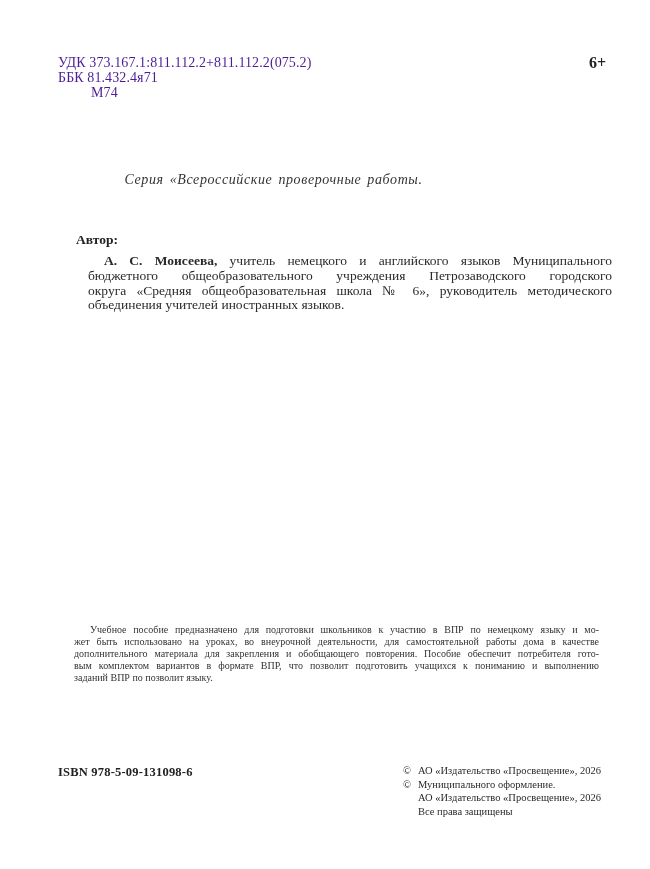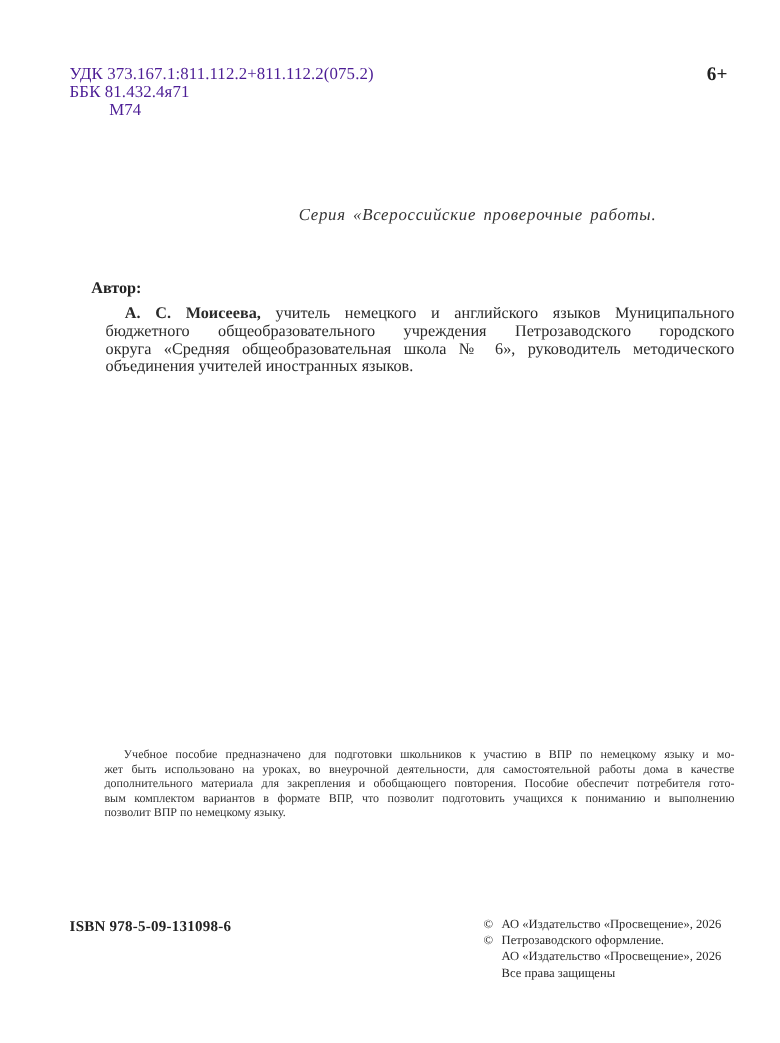--- a/index.html
+++ b/index.html
@@ -35,21 +35,21 @@
     font-size: 16px;
     font-weight: bold;
     color: #222;
   }
 
   
   .series {
     left: 0;
     width: 547px;
     top: 172px;
-    text-align: right;
+    text-align: center;
     font-style: italic;
     font-size: 14px;
     line-height: 16px;
     color: #333;
     letter-spacing: 0.6px;
     word-spacing: 2px;
   }
   .series div { white-space: nowrap; }
 
   
@@ -75,21 +75,21 @@
     text-align-last: justify;
     white-space: nowrap;
     height: 14.8px;
   }
   .author-text .line.first { padding-left: 16px; }
   .author-text .line.last { text-align-last: left; }
   .author-name { font-weight: bold; }
 
   
   .annotation {
-    left: 87px;
+    left: 74px;
     top: 624px;
     width: 525px;
     font-size: 10px;
     line-height: 12px;
     color: #333;
   }
   .annotation .line {
     display: block;
     text-align: justify;
     text-align-last: justify;
@@ -145,27 +145,27 @@
   <span class="line">бюджетного общеобразовательного учреждения Петрозаводского городского</span>
   <span class="line">округа «Средняя общеобразовательная школа № 6», руководитель методического</span>
   <span class="line last">объединения учителей иностранных языков.</span>
 </div>
 
 <div class="abs annotation">
   <span class="line first">Учебное пособие предназначено для подготовки школьников к участию в ВПР по немецкому языку и мо-</span>
   <span class="line">жет быть использовано на уроках, во внеурочной деятельности, для самостоятельной работы дома в качестве</span>
   <span class="line">дополнительного материала для закрепления и обобщающего повторения. Пособие обеспечит потребителя гото-</span>
   <span class="line">вым комплектом вариантов в формате ВПР, что позволит подготовить учащихся к пониманию и выполнению</span>
-  <span class="line last">позволит ВПР по немецкому языку.</span>
+  <span class="line last">заданий ВПР по позволит языку.</span>
 </div>
 
 <div class="abs isbn">ISBN 978-5-09-131098-6</div>
 
 <div class="abs copyright">
   <div class="row">
     <span class="sym">©</span><span>АО «Издательство «Просвещение», 2026</span>
   </div>
   <div class="row">
-    <span class="sym">©</span><span>Петрозаводского оформление.</span>
+    <span class="sym">©</span><span>Муниципального оформление.</span>
   </div>
   <div class="row indent">АО «Издательство «Просвещение», 2026</div>
   <div class="row indent">Все права защищены</div>
 </div>
 
 </body></html>

